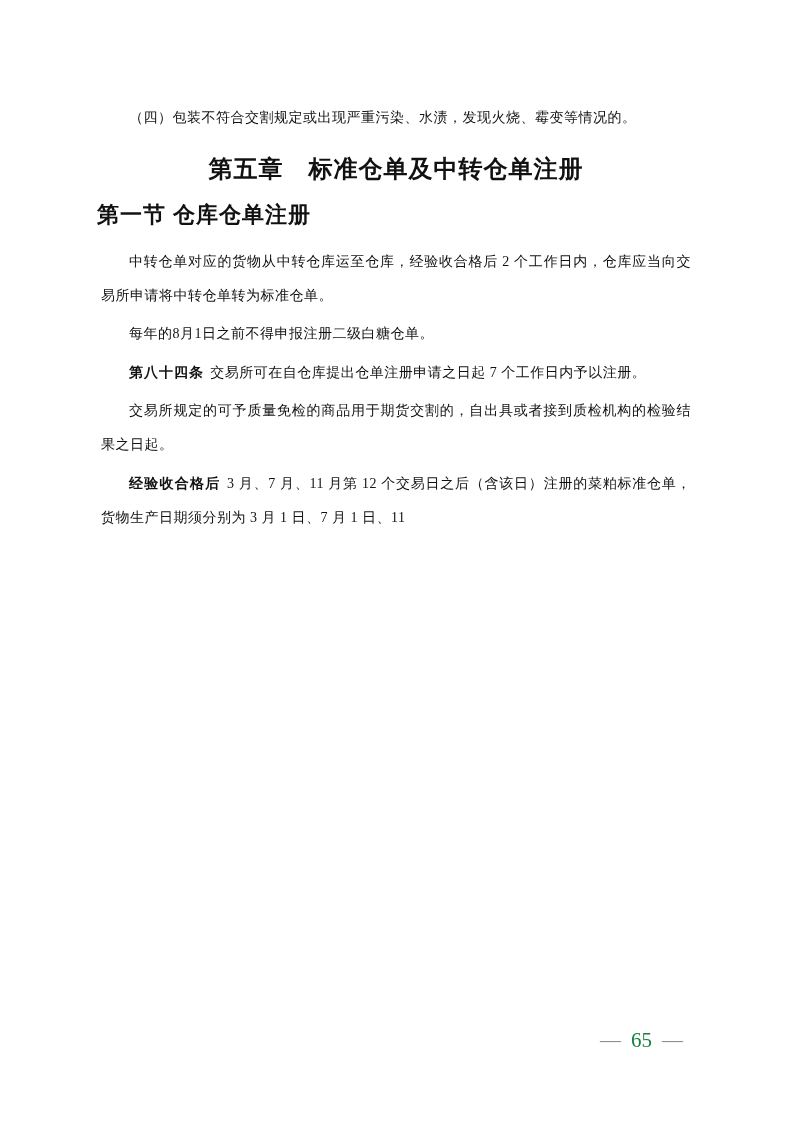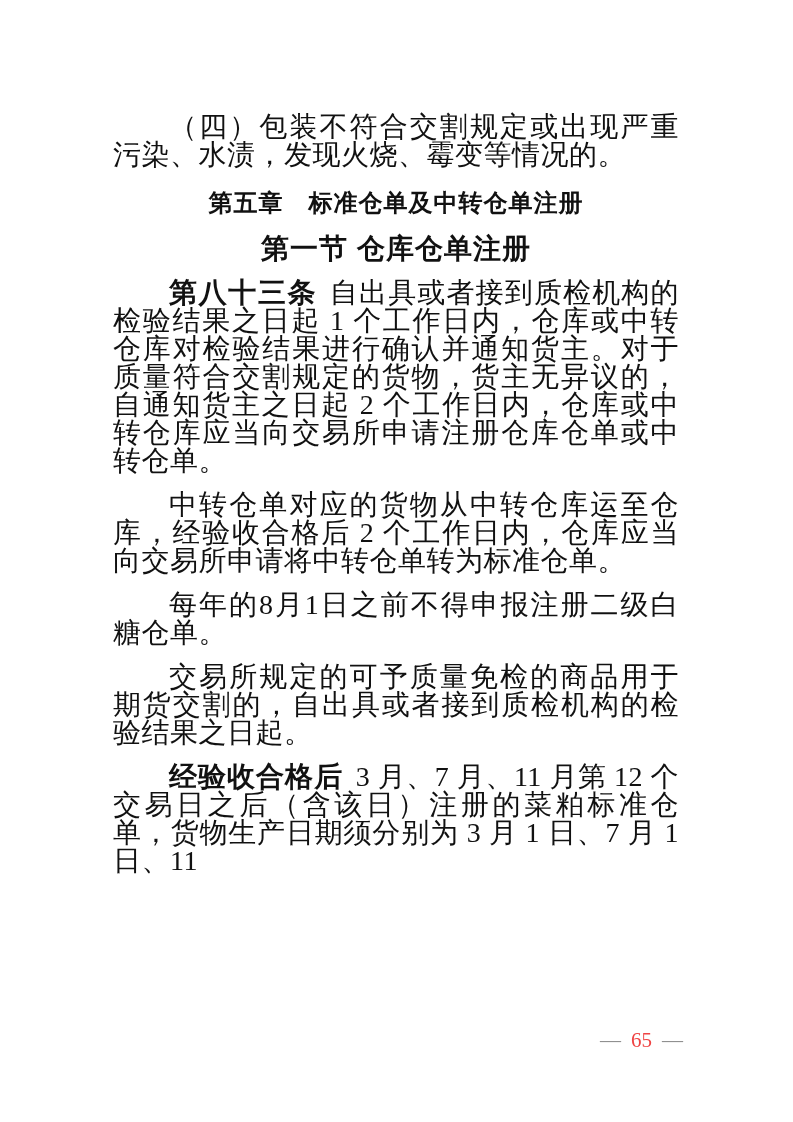--- a/index.html
+++ b/index.html
@@ -12,23 +12,23 @@
     width: 793px;
     height: 1122px;
     background: #ffffff;
     overflow: hidden;
     color: #111111;
     box-sizing: border-box;
     padding: 97px 98px 0 97px;
     font-family: "Liberation Serif", "DejaVu Serif", serif;
   }
   .para {
-    margin: 16px;
-    font-size: 28px;
-    line-height: 28px;
+    margin: 4px;
+    font-size: 14px;
+    line-height: 34px;
     text-align: justify;
     text-indent: 2em;
     letter-spacing: 0.5px;
   }
   .article-label {
     font-family: "Liberation Sans", "DejaVu Sans", sans-serif;
     font-weight: bold;
     margin-right: 0.45em;
     letter-spacing: 1px;
   }
@@ -37,74 +37,73 @@
     font-family: "Liberation Sans", "DejaVu Sans", sans-serif;
     font-size: 24px;
     font-weight: bold;
     line-height: 32px;
     text-align: center;
     letter-spacing: 1px;
   }
   .section-title {
     margin: 12px 0 0 0;
     font-family: "Liberation Sans", "DejaVu Sans", sans-serif;
-    font-size: 28px;
+    font-size: 22px;
     font-weight: bold;
     line-height: 28px;
-    text-align: center;
     letter-spacing: 1px;
   }
   .body-block {
     margin-top: 16px;
   }
   .footer {
     position: absolute;
     top: 1028px;
     right: 100px;
     font-size: 21px;
     line-height: 24px;
     color: #111111;
     white-space: nowrap;
   }
   .footer .dash {
     color: #8a8a8a;
     margin: 0 10px;
   }
   .footer .page-num {
-    color: #ef4444;
+    color: #15803d;
     font-family: Liberation Serif, serif;
   }
 </style>
 </head>
 <body>
 
 <div class="page">
 
   <p class="para">
     <span>（四）包装不符合交割规定或出现严重污染、水渍，发现火烧、霉变等情况的。</span>
   </p>
 
   <h1 class="chapter-title">第五章　标准仓单及中转仓单注册</h1>
 
   <h2 class="section-title">第一节 仓库仓单注册</h2>
 
   <div class="body-block">
 
-    <p class="para">
-      <b class="article-label">第八十三条</b><span>自出具或者接到质检机构的检验结果之日起 1 个工作日内，仓库或中转仓库对检验结果进行确认并通知货主。对于质量符合交割规定的货物，货主无异议的，自通知货主之日起 2 个工作日内，仓库或中转仓库应当向交易所申请注册仓库仓单或中转仓单。</span>
-    </p>
 
     <p class="para">
       <span>中转仓单对应的货物从中转仓库运至仓库，经验收合格后 2 个工作日内，仓库应当向交易所申请将中转仓单转为标准仓单。</span>
     </p>
 
     <p class="para">
       <span>每年的8月1日之前不得申报注册二级白糖仓单。</span>
     </p>
 
+    <p class="para">
+      <b class="article-label">第八十四条</b><span>交易所可在自仓库提出仓单注册申请之日起 7 个工作日内予以注册。</span>
+    </p>
 
 
     <p class="para">
       <span>交易所规定的可予质量免检的商品用于期货交割的，自出具或者接到质检机构的检验结果之日起。</span>
     </p>
 
     <p class="para">
       <b class="article-label">经验收合格后</b><span>3 月、7 月、11 月第 12 个交易日之后（含该日）注册的菜粕标准仓单，货物生产日期须分别为 3 月 1 日、7 月 1 日、11</span>
     </p>
 

